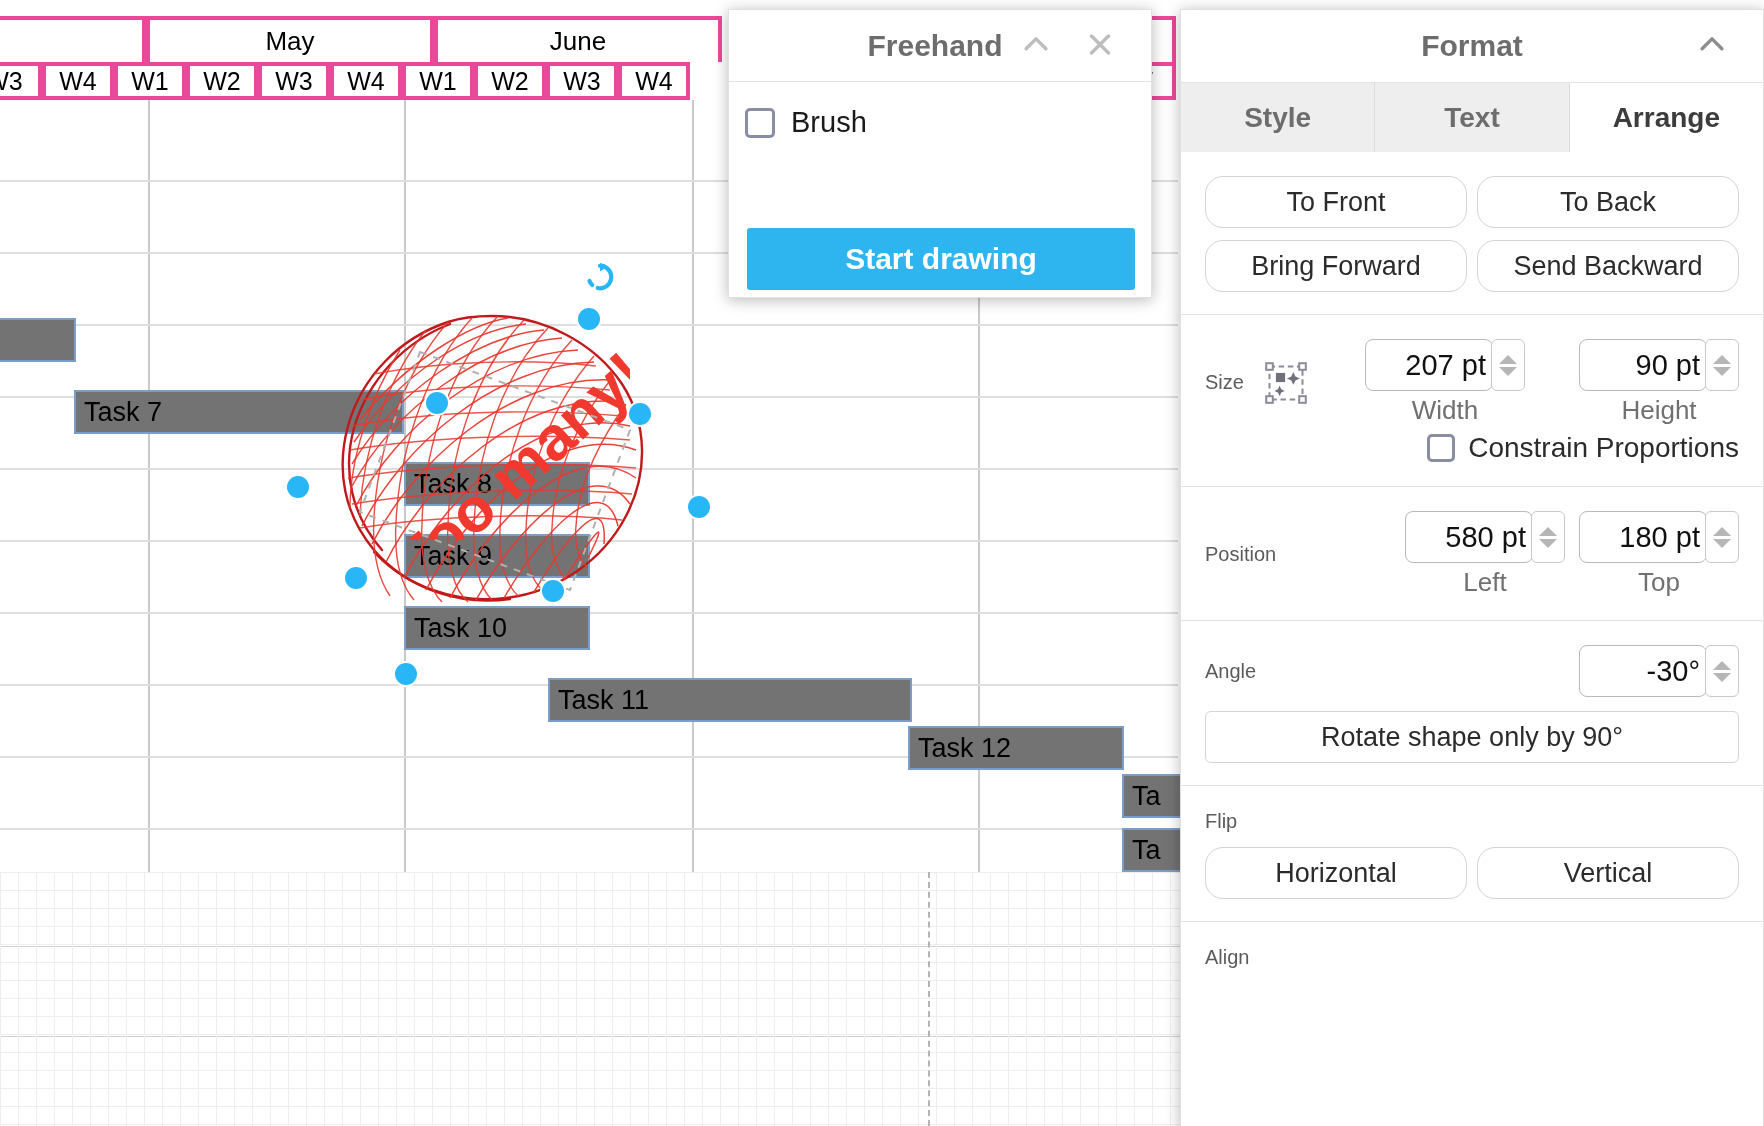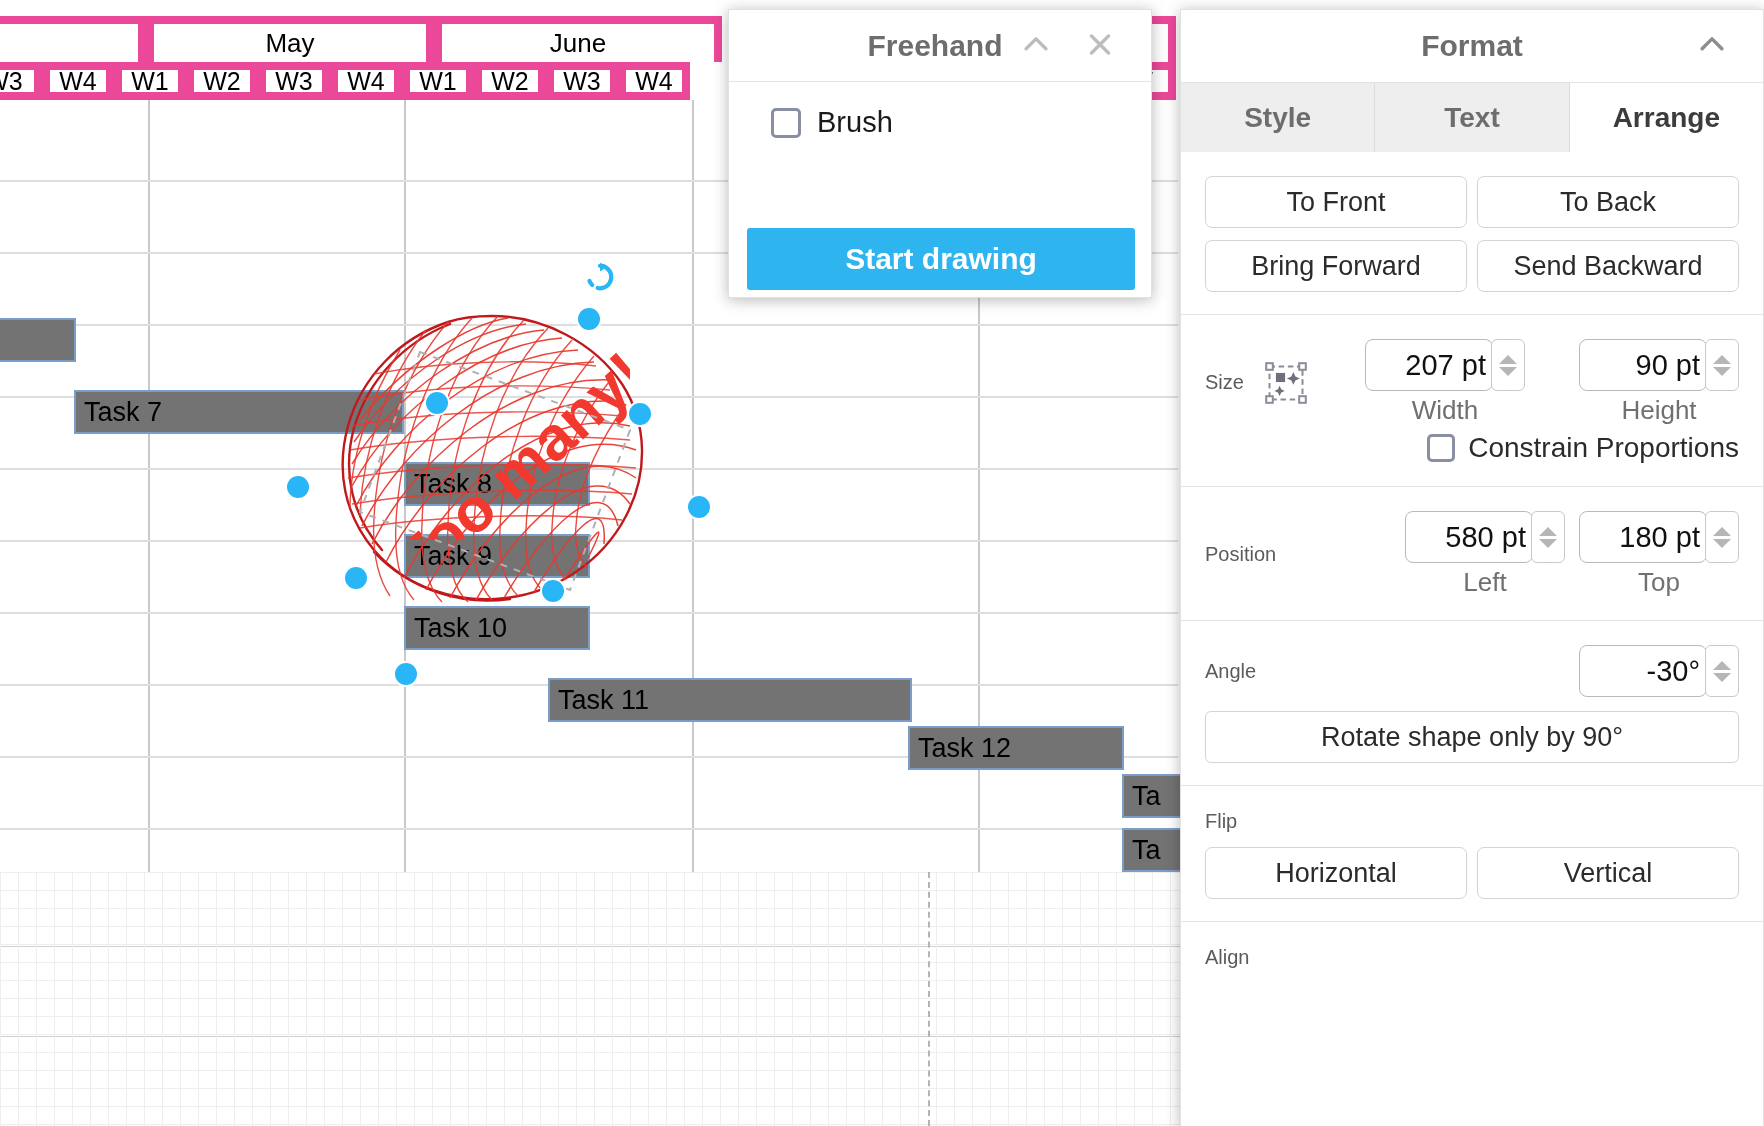--- a/index.html
+++ b/index.html
@@ -37,21 +37,21 @@
     position: absolute; left: -32px; top: 0; width: 1210px; height: 872px;
   }
   .gantt-head {
     position: absolute; left: 0; top: 16px; width: 1210px; height: 84px;
   }
   .month-row, .week-row { position: absolute; left: 0; width: 1210px; }
   .month-row { top: 0; height: 46px; }
   .week-row  { top: 46px; height: 38px; }
   .hcell {
     position: absolute; top: 0; height: 100%;
-    border: 8px solid #ec4899; margin-left: -2px;
+    border: 4px solid #ec4899; margin-left: -2px;
     background: #fff;
     display: flex; align-items: center; justify-content: center;
     font-size: 26px; color: #000;
     overflow: hidden;
     white-space: nowrap;
     text-align: right;
   }
   .month-row .hcell { border-bottom-width: 0; }
   .week-row .hcell { font-size: 25px; }
   .month-row .hcell.clip-left { justify-content: flex-start; padding-left: 2px; }
@@ -104,21 +104,21 @@
     font-size: 30px; font-weight: bold; color: #6d6d6d;
   }
   .panel-ico {
     position: absolute; top: 50%; transform: translateY(-50%);
     color: #b8b8b8; cursor: pointer; line-height: 1;
   }
 
   
   #freehand-panel { left: 728px; top: 9px; width: 424px; height: 289px; }
   #freehand-panel .panel-title { margin-right: 10px; }
-  .fh-body { padding: 24px 26px 0 42px; }
+  .fh-body { padding: 24px 26px 0 16px; }
   .chk-row { display: flex; align-items: center; gap: 16px; }
   .chkbox {
     width: 30px; height: 30px; border: 3px solid #8a8ea3; border-radius: 5px;
     background: #fff; flex: 0 0 auto;
   }
   .chk-label { font-size: 29px; color: #1a1a1a; }
   .primary-btn {
     position: absolute; left: 18px; top: 218px; width: 388px; height: 62px;
     background: #2eb5ef; color: #ffffff;
     border: none; border-radius: 3px;
@@ -137,21 +137,21 @@
     font-size: 28px; font-weight: bold; color: #6d6d6d;
     background: #eeeeee; border-right: 1px solid #dcdcdc; cursor: pointer;
   }
   .tab:last-child { border-right: none; }
   .tab.active { background: #ffffff; color: #3c3c3c; }
   .section { padding: 24px 24px 22px 24px; border-bottom: 1px solid #e3e3e3; }
   .btn-row { display: flex; gap: 10px; margin-bottom: 12px; }
   .btn-row:last-child { margin-bottom: 0; }
   .gbtn {
     flex: 1; height: 52px; background: #ffffff;
-    border: 1px solid #d4d4d4; border-radius: 7px;
+    border: 1px solid #d4d4d4; border-radius: 18px;
     font-size: 27px; color: #2b2b2b;
     font-family: "Liberation Sans", sans-serif;
     display: flex; align-items: center; justify-content: center;
     cursor: pointer; white-space: nowrap;
   }
   .sec-label {
     font-size: 20px; font-weight: normal; color: #5b5b5b;
     white-space: nowrap;
   }
   .row-flex { display: flex; align-items: center; }

